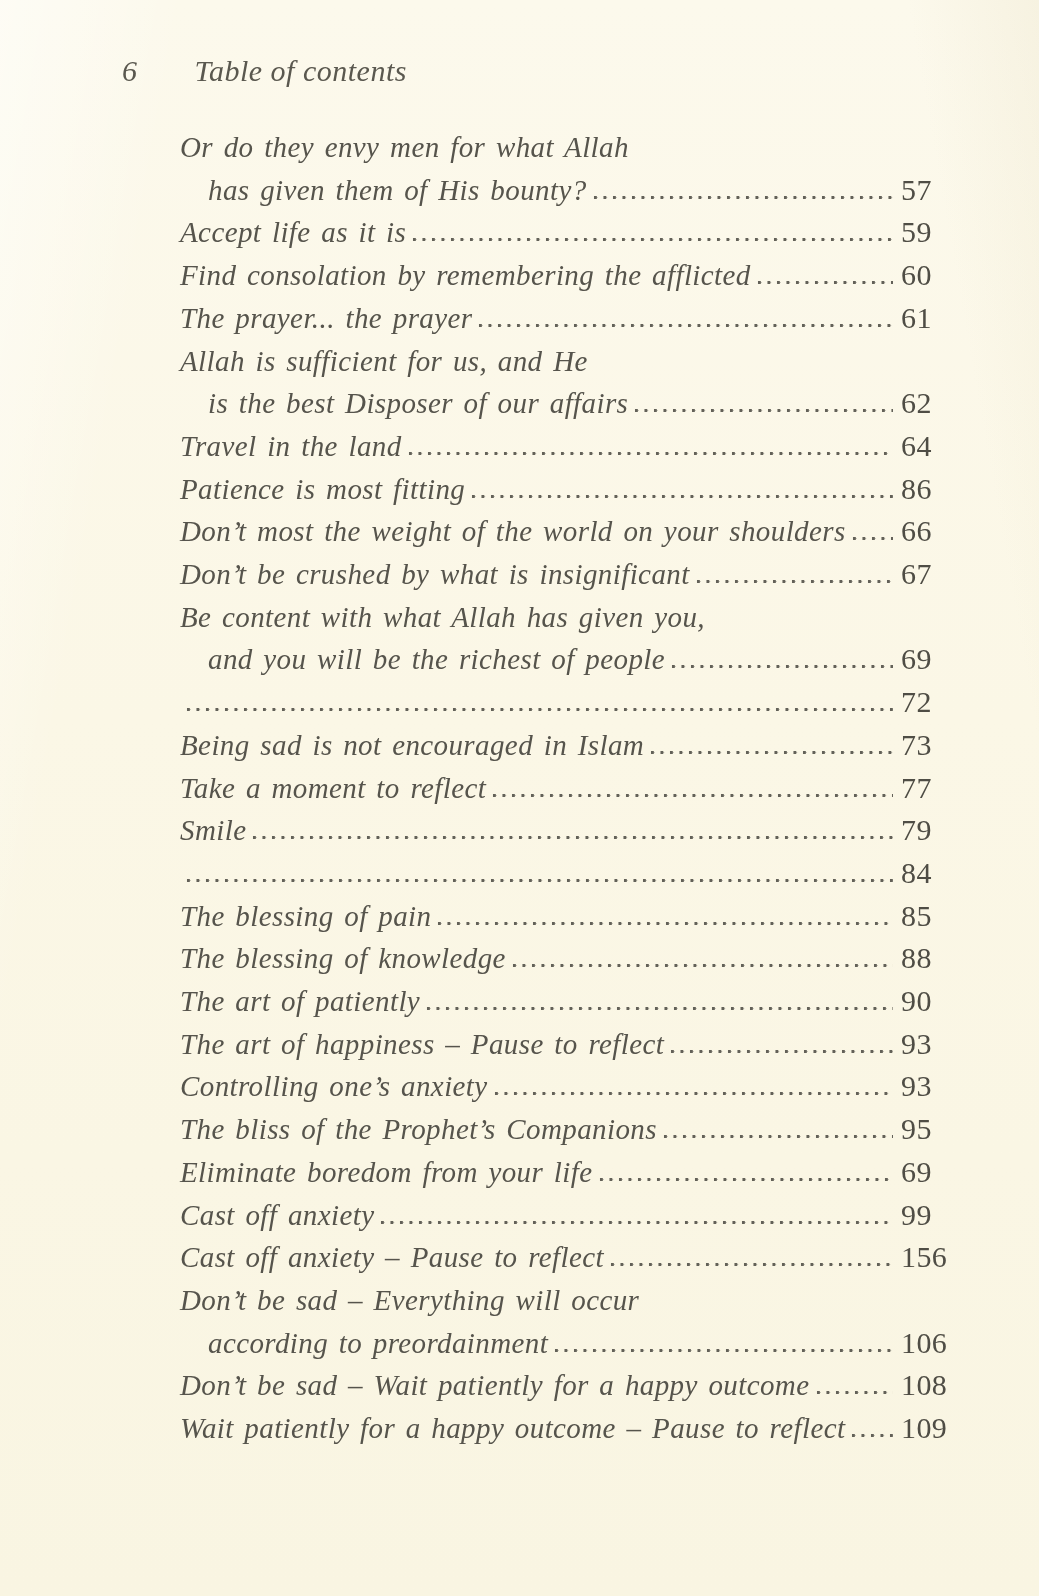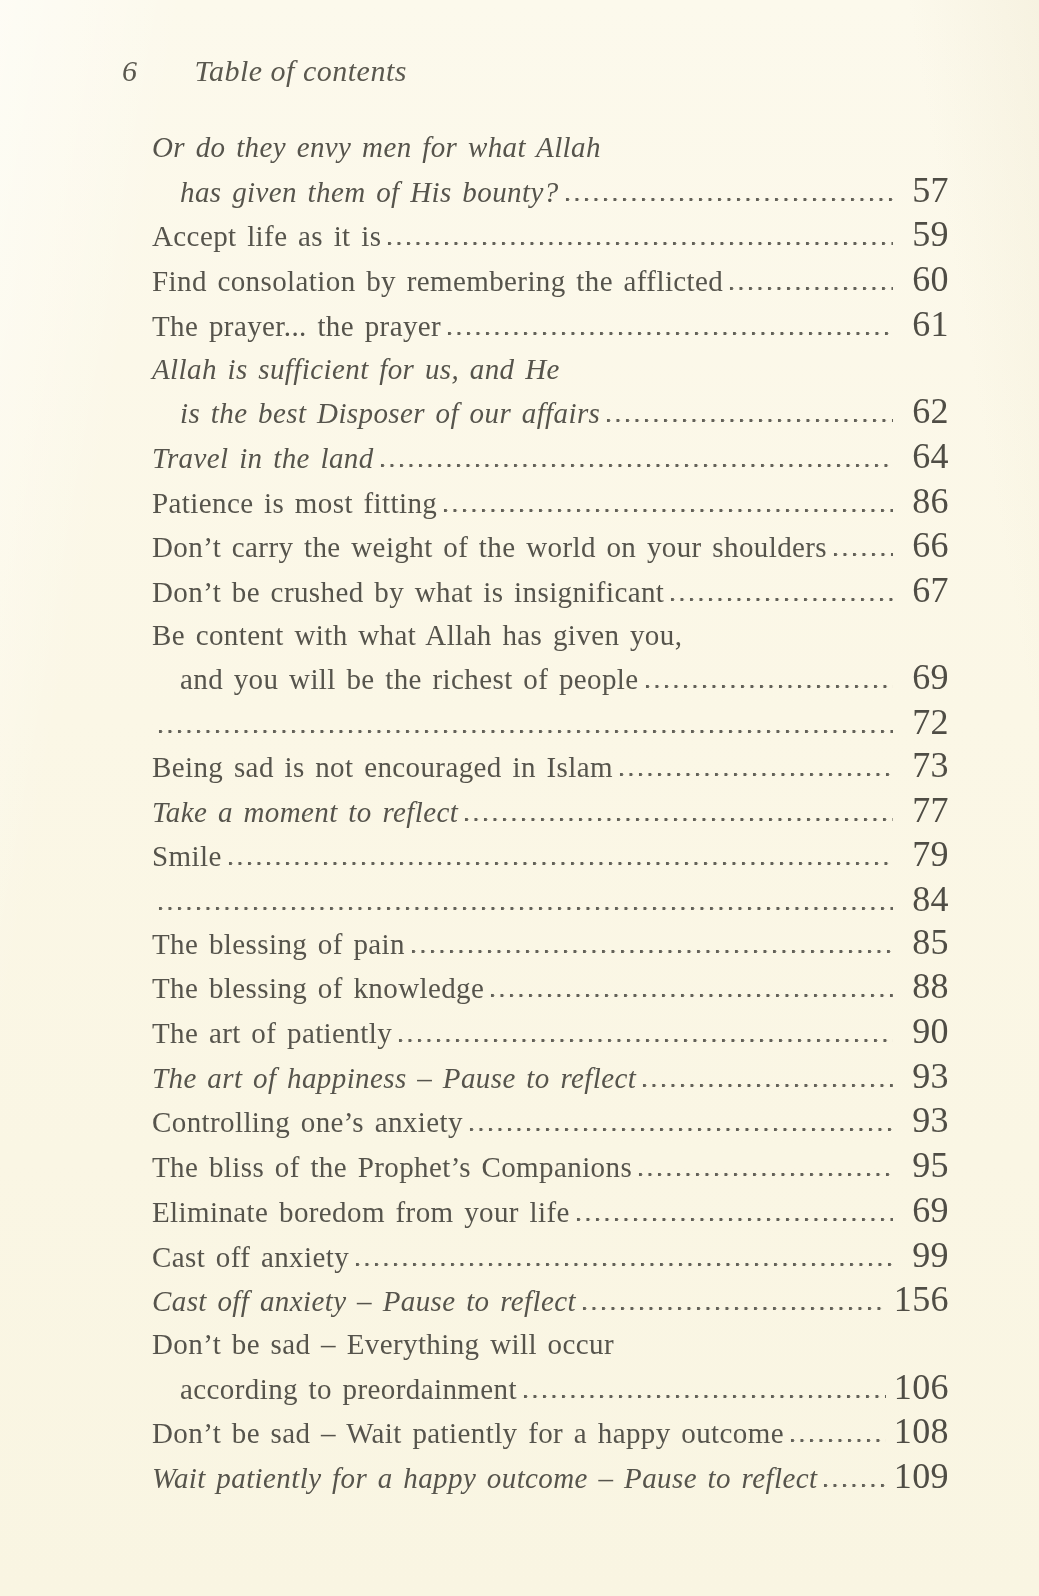--- a/index.html
+++ b/index.html
@@ -24,51 +24,50 @@
     display: flex;
     align-items: baseline;
     font-style: italic;
     font-size: 30px;
     letter-spacing: 0.5px;
     color: #5a584f;
   }
   .folio { margin-right: 57px; }
   .toc {
     position: absolute;
-    top: 126px; left: 152px; right: 90px;
+    top: 126px; left: 180px; right: 90px;
   }
   .toc-entry { margin: 0; }
   .toc-line {
     display: flex;
     align-items: baseline;
     line-height: 42.7px;
     font-size: 29px;
     letter-spacing: 0.4px;
     word-spacing: 3px;
     white-space: nowrap;
   }
   .toc-line.indent { padding-left: 28px; }
   .italic .toc-title { font-style: italic; }
-  .toc-title { flex: 0 0 auto; }
+  .toc-title { flex: 0 0 auto; font-style: italic; }
   .leader {
     flex: 1 1 auto;
     min-width: 24px;
     height: 5px;
     margin: 0 8px 0 6px;
     background-image: radial-gradient(circle at 2.5px 2.5px, #636158 1.6px, rgba(99,97,88,0) 1.9px);
     background-size: 9.5px 5px;
     background-repeat: repeat-x;
     background-position: 0 100%;
   }
   .toc-page {
     flex: 0 0 auto;
     font-style: normal;
-    font-size: 36px;
+    font-size: 30px;
     min-width: 48px;
-    text-align: right;
     color: #4f4d45;
   }
 </style>
 </head>
 <body>
 
 <div class="page">
 
   <div class="page-header">
     <span class="folio">6</span>
@@ -128,21 +127,21 @@
       </div>
       <div class="toc-entry">
         <div class="toc-line">
     <span class="toc-title">Patience is most fitting</span>
     <span class="leader"></span>
     <span class="toc-page">86</span>
   </div>
       </div>
       <div class="toc-entry">
         <div class="toc-line">
-    <span class="toc-title">Don’t carry the weight of the world on your shoulders</span>
+    <span class="toc-title">Don’t most the weight of the world on your shoulders</span>
     <span class="leader"></span>
     <span class="toc-page">66</span>
   </div>
       </div>
       <div class="toc-entry">
         <div class="toc-line">
     <span class="toc-title">Don’t be crushed by what is insignificant</span>
     <span class="leader"></span>
     <span class="toc-page">67</span>
   </div>

